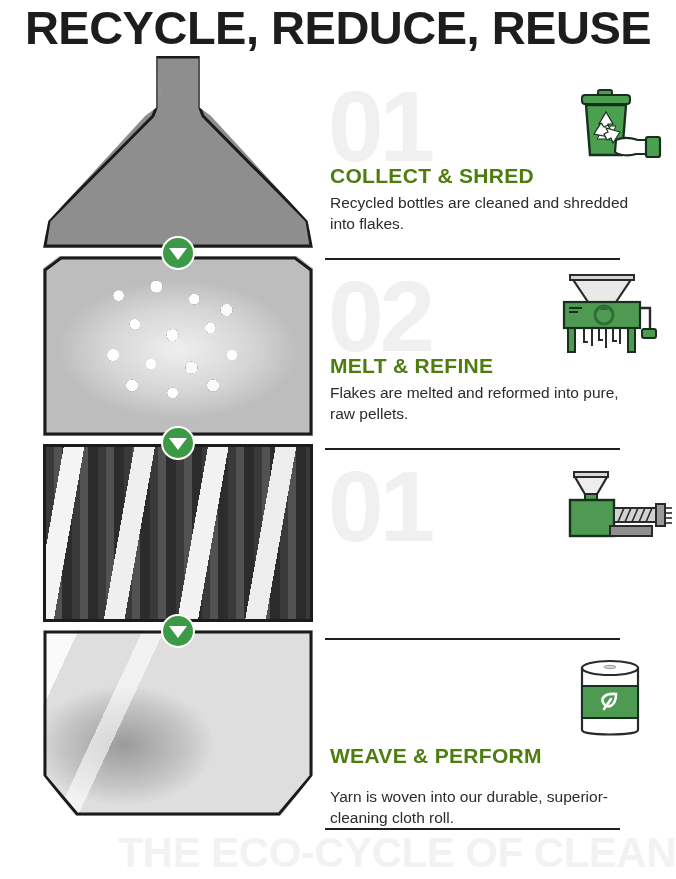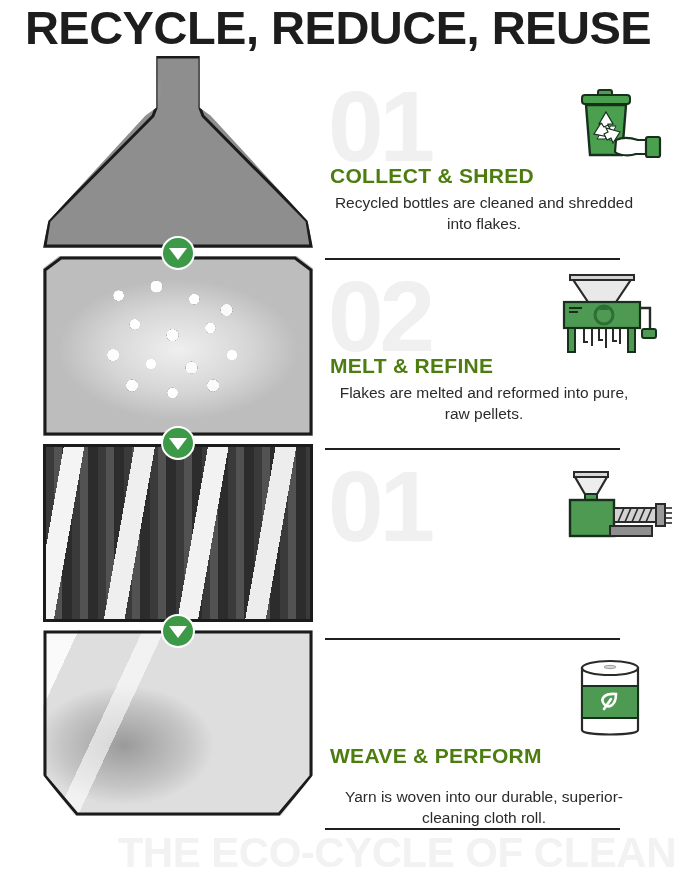--- a/index.html
+++ b/index.html
@@ -213,21 +213,20 @@
   }
   .step-body {
     position: absolute;
     left: 5px;
     top: 116px;
     width: 308px;
     font-family: "Liberation Sans", sans-serif;
     font-size: 15.5px;
     line-height: 21px;
     color: #2b2b2b;
-    text-align: center;
   }
   .step-rule {
     position: absolute;
     left: 0;
     bottom: 6px;
     width: 295px;
     height: 2px;
     background: #1f1f1f;
   }
   .step-icon {

